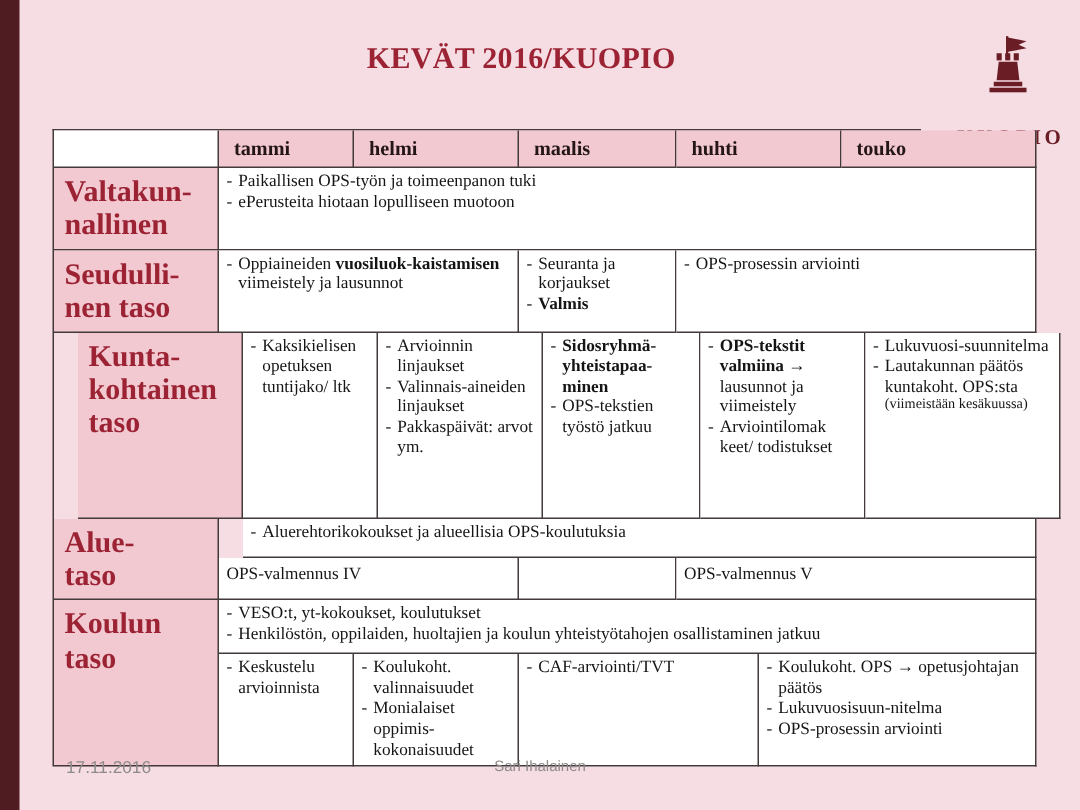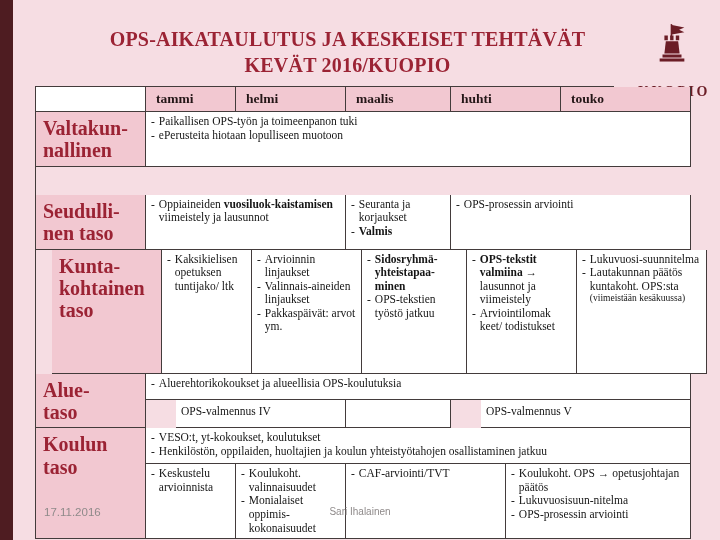--- a/index.html
+++ b/index.html
@@ -15,55 +15,54 @@
     color:var(--accent); font-weight:bold; font-size:20px; line-height:1.32; letter-spacing:.2px; }
 
   .logo{ position:absolute; right:14px; top:24px; width:68px; text-align:center; color:var(--logo); }
   .logo-text{ font-size:14px; font-weight:bold; letter-spacing:2.5px; margin-top:14px; }
 
   .tbl{ position:absolute; left:35px; top:86px; width:579px;
     border-left:1px solid var(--border); border-top:1px solid var(--border); }
   .row{ display:grid; }
   .r-head{ grid-template-columns:110px 90px 110px 105px 110px 130px; grid-auto-rows:minmax(25px,auto); }
   .r1{ grid-template-columns:110px 545px; grid-auto-rows:minmax(46px,auto); }
-  .r2{ grid-template-columns:110px 200px 105px 240px; grid-auto-rows:minmax(50px,auto);margin-top:28px; }
+  .r2{ grid-template-columns:110px 200px 105px 240px; grid-auto-rows:minmax(50px,auto); }
   .r3{ grid-template-columns:110px 90px 110px 105px 110px 130px; grid-auto-rows:minmax(124px,auto);margin-left:16px; }
   .r4{ grid-template-columns:110px 200px 105px 240px; grid-template-rows:minmax(26px,auto) minmax(28px,auto); }
   .r5{ grid-template-columns:110px 90px 110px 160px 185px; grid-template-rows:minmax(36px,auto) minmax(72px,auto); }
 
   .c{ background:#fff; border-right:1px solid var(--border); border-bottom:1px solid var(--border);
     padding:3px 4px 3px 5px; font-size:11.5px; line-height:1.18; color:#151515; }
   .c.head{ background:var(--cell-pink); font-weight:bold; font-size:13.5px; color:#241617; padding:4px 4px 2px 10px; }
   .c.label{ background:var(--cell-pink); color:var(--accent); font-weight:bold; white-space:pre-line;
     font-size:20px; line-height:1.12; padding:5px 4px 4px 7px; }
   .label-lg{ font-size:18px; }
   .label-md{ font-size:15.5px; }
   .span-rows{ grid-row:1/3; }
-  .span-2-5{ grid-column:2/5; }
+  .span-2-5{ grid-column:2/5;margin-left:16px; }
   .span-2-6{ grid-column:2/6; }
 
   .item{ display:flex; }
   .item::before{ content:"-"; margin-right:4px; flex:0 0 auto; }
   b{ font-weight:bold; }
   .note{ display:block; font-size:9.5px; line-height:1.15; }
-  .vcell{ padding-top:5px;margin-left:30px; }
+  .vcell{ padding-top:5px; }
 
   .footer-date{ position:absolute; left:44px; top:506px; font-size:11.5px; color:var(--muted);
     font-family:"Liberation Sans", sans-serif; }
   .footer-author{ position:absolute; left:0; right:0; top:506px; text-align:center; font-size:10px;
     color:var(--muted); font-family:Liberation Sans, sans-serif; }
 </style>
 </head>
 <body>
 
 <div class="slide">
   <div class="left-bar"></div>
 
   <div class="title-block">
-    <div class="title-line">OPS-AIKATAULUTUS JA KESKEISET TEHTÄVÄT</div>
     <div class="title-line">KEVÄT 2016/KUOPIO</div>
   </div>
 
   <div class="logo">
     <svg viewBox="0 0 40 44" width="38" height="42" aria-hidden="true">
       <g fill="currentColor">
         <rect x="18.6" y="0" width="1.6" height="13"></rect>
         <path d="M20 1 L33 3.5 L27.5 6 L33 8.5 L20 11 Z"></path>
         <rect x="12" y="12" width="3.6" height="5"></rect>
         <rect x="18" y="12" width="3.6" height="5"></rect>

